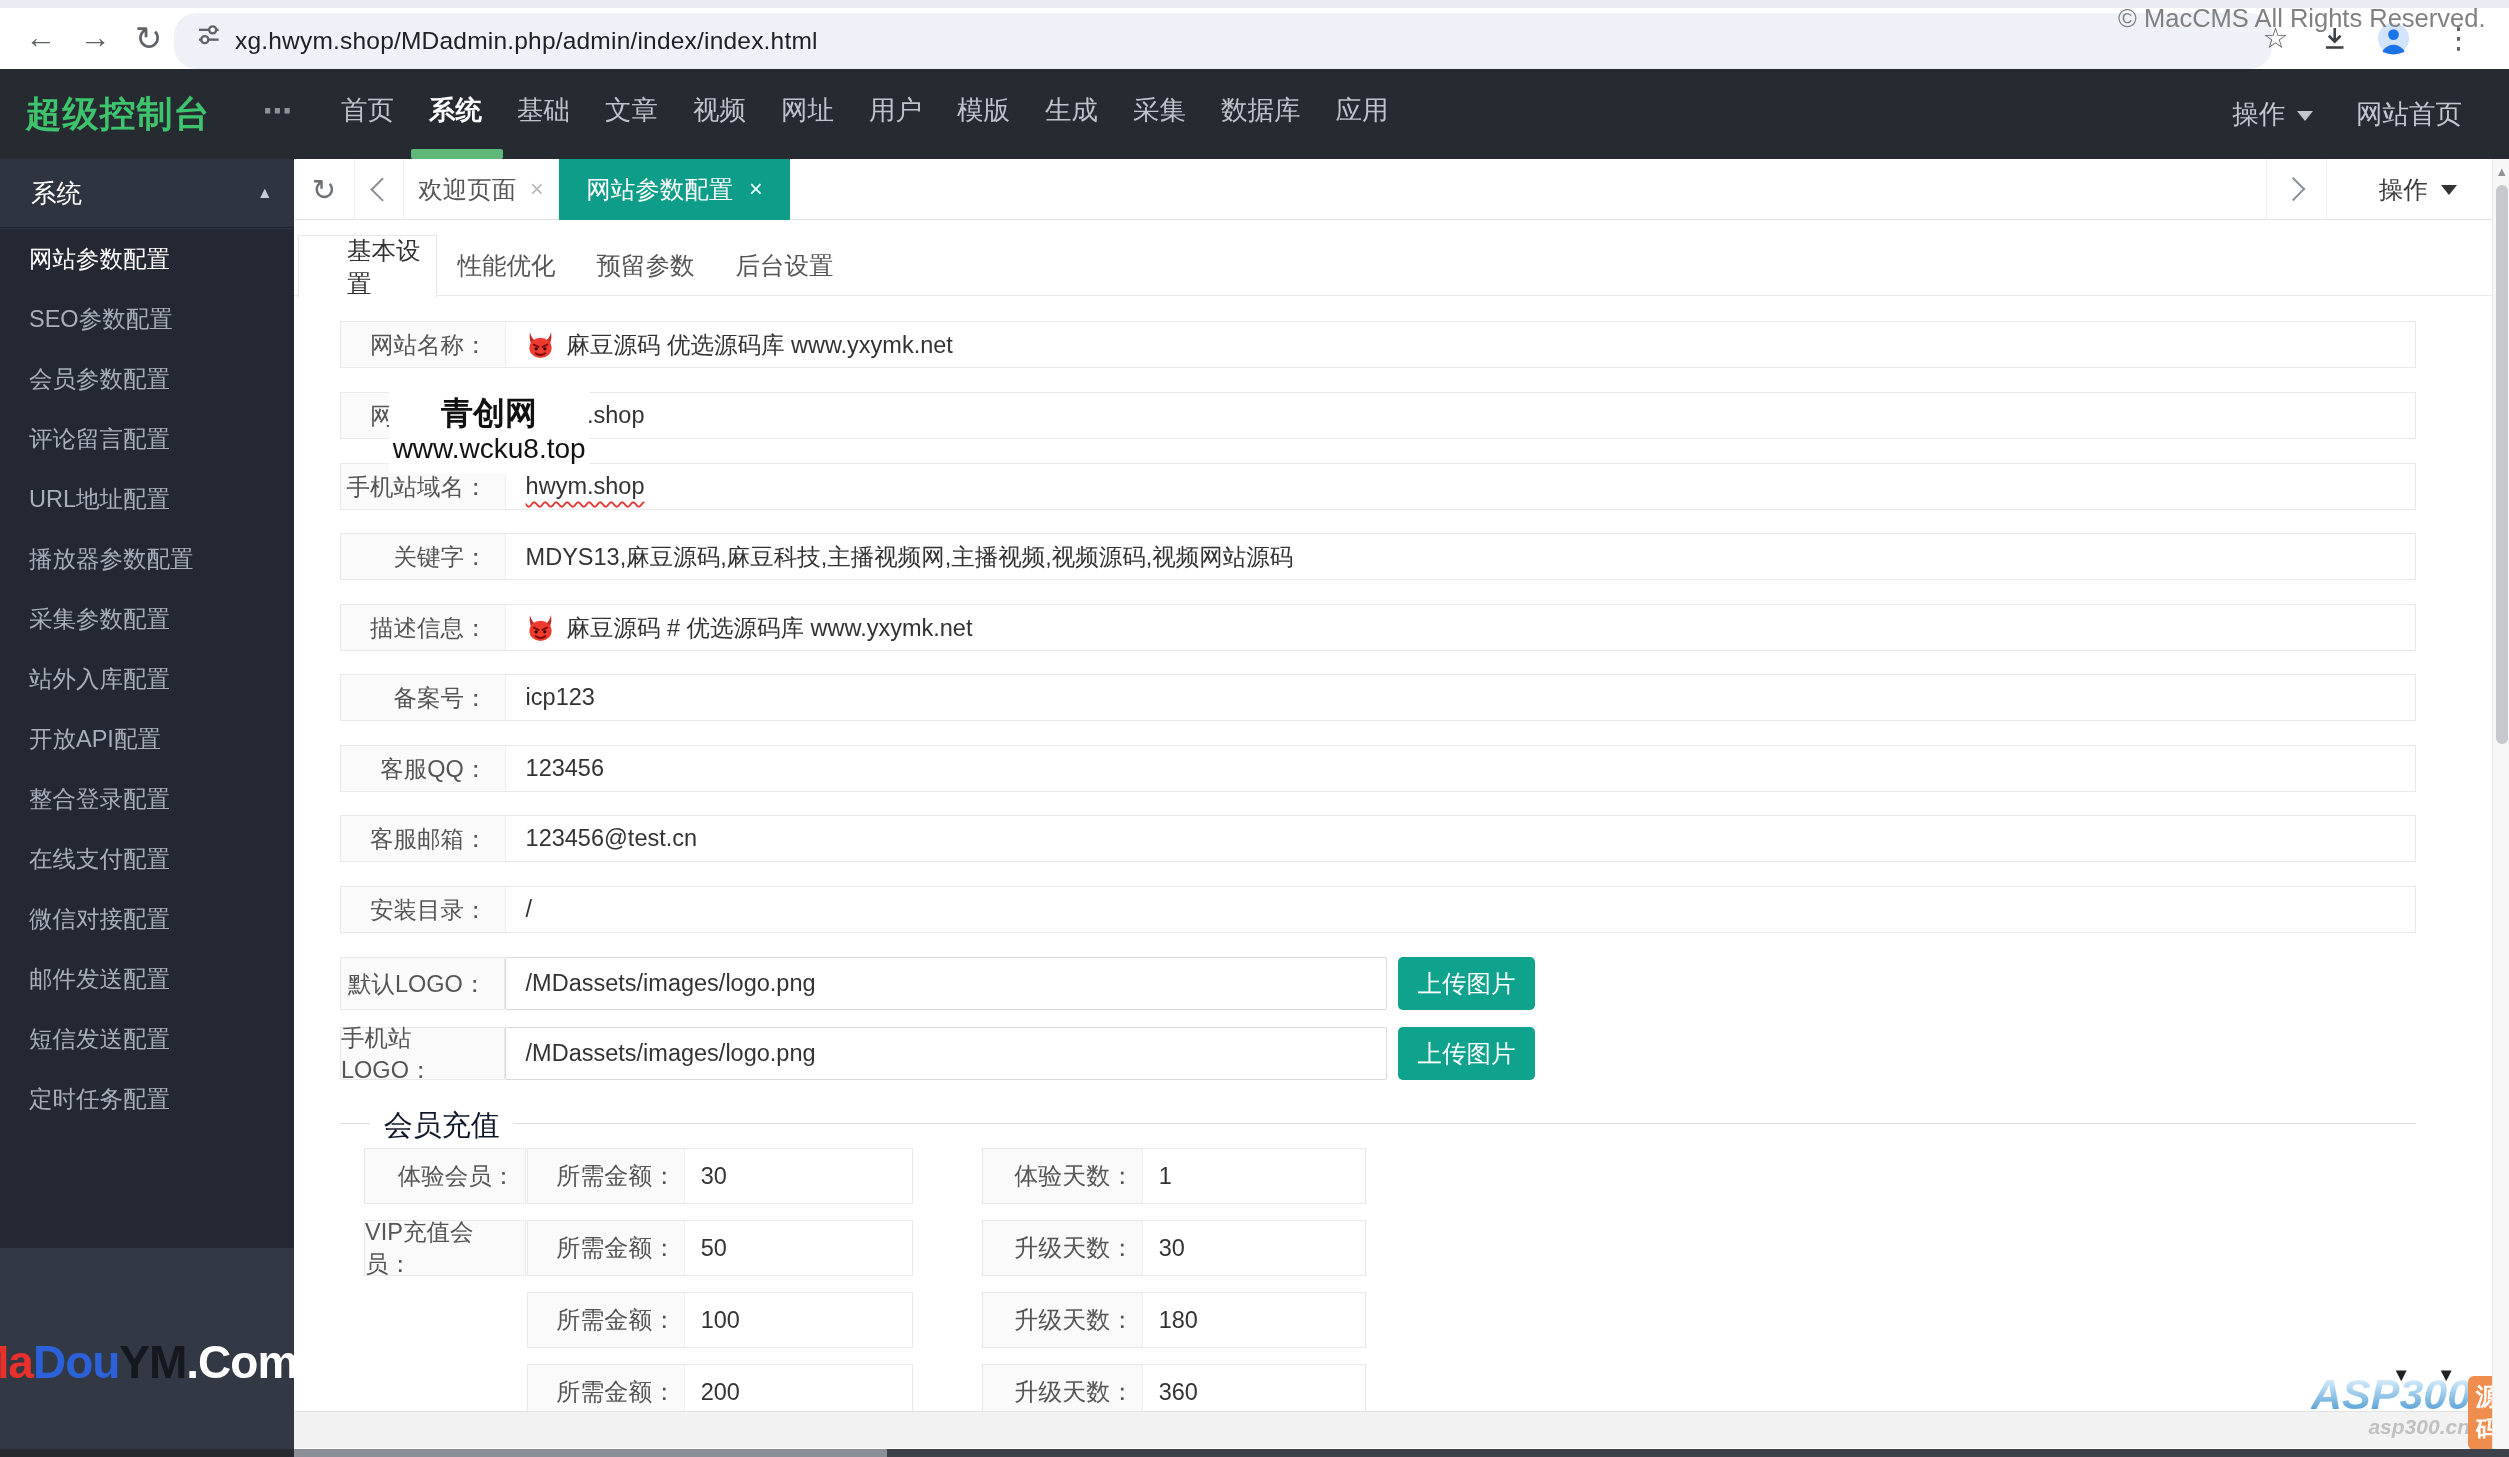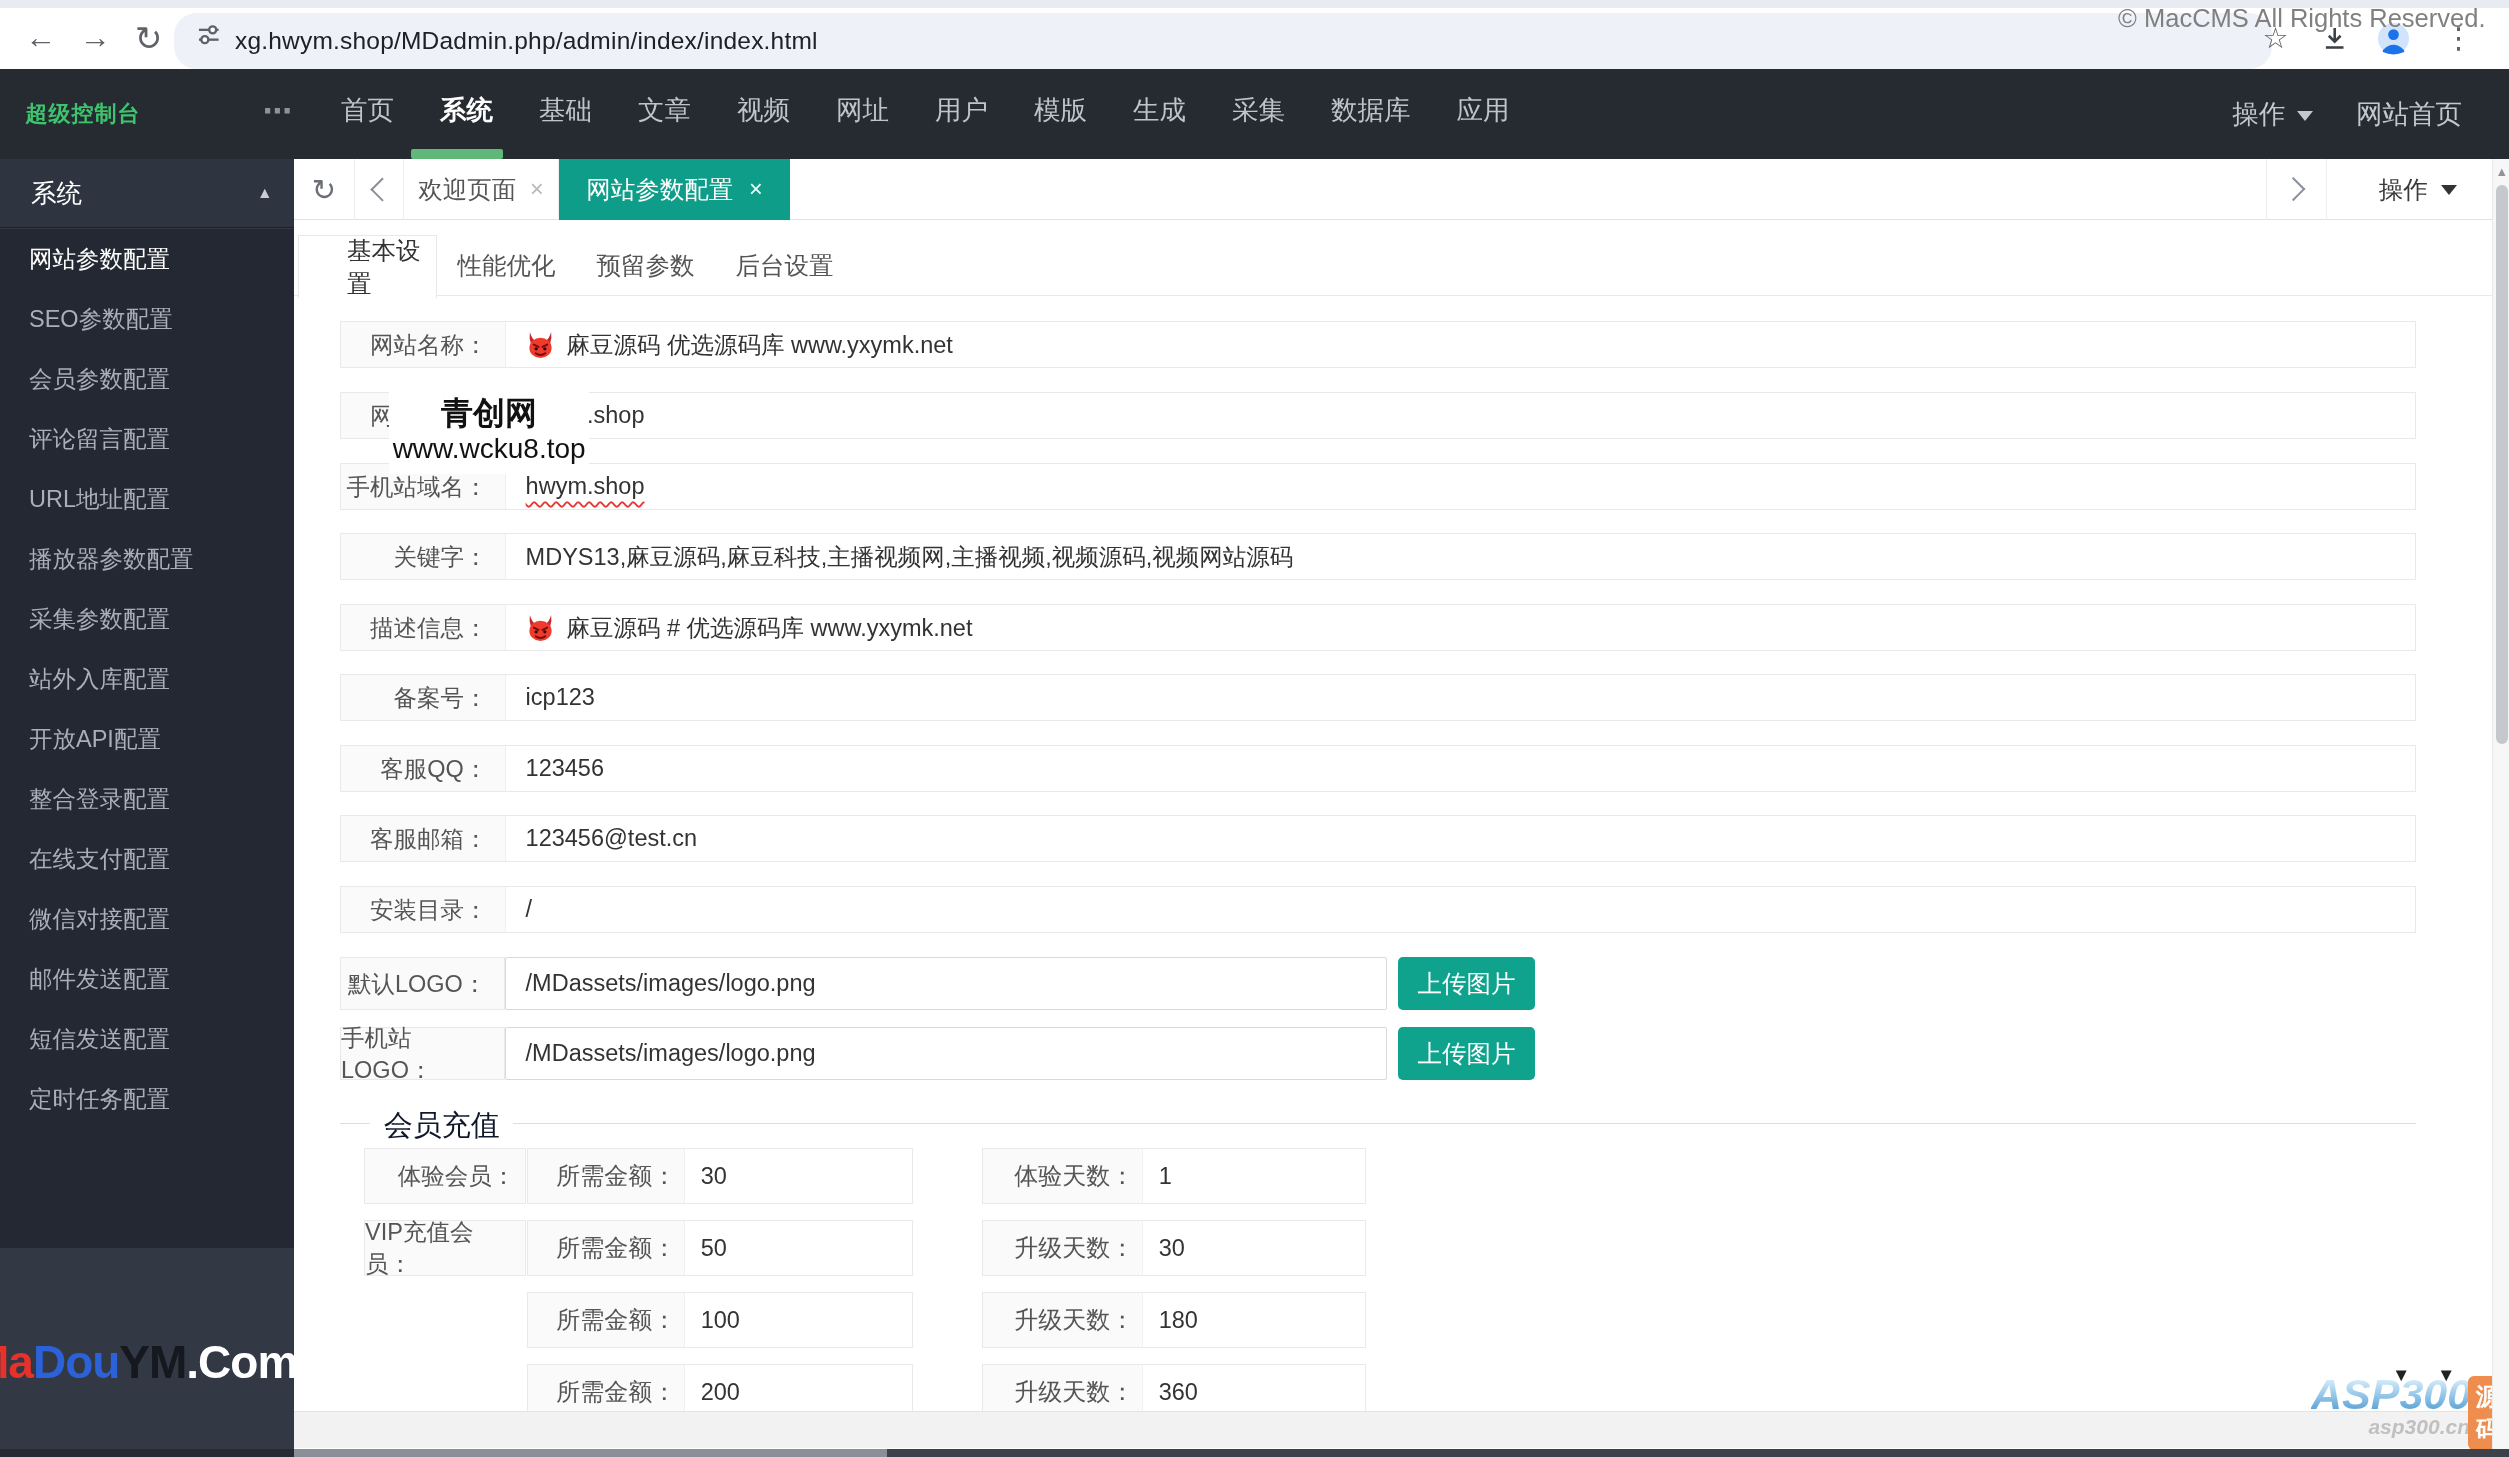--- a/index.html
+++ b/index.html
@@ -9,23 +9,23 @@
   
   #chrome{position:absolute;top:0;left:0;width:2509px;height:69px;background:#fff;border-bottom:1px solid #dadce0;}
   #chrome-topstrip{position:absolute;top:0;left:0;width:2509px;height:7.8px;background:#e9ebf2;}
   .chrome-ic{position:absolute;top:7.8px;height:61px;display:flex;align-items:center;justify-content:center;color:#5f6368;font-size:31px;}
   #url-pill{position:absolute;left:174px;top:12.7px;width:2098px;height:56px;border-radius:22.5px;background:#eef1f8;display:flex;align-items:center;}
   #url-text{margin-left:61px;font-size:24.5px;color:#202124;letter-spacing:0.2px;}
   #tune-icon{position:absolute;left:21.6px;top:9.8px;}
 
   
   #topnav{position:absolute;top:69px;left:0;width:2509px;height:90px;background:#262a31;}
-  #brand{position:absolute;left:25.5px;top:0;height:90px;display:flex;align-items:center;font-size:22px;font-weight:bold;color:#3ec46d;letter-spacing:1px;}
+  #brand{position:absolute;left:25.5px;top:0;height:90px;display:flex;align-items:center;font-size:36px;font-weight:bold;color:#3ec46d;letter-spacing:1px;}
   #nav-more{position:absolute;left:263px;top:0;height:84px;display:flex;align-items:center;color:#8d939c;font-size:29px;font-weight:bold;}
-  #nav-items{position:absolute;left:341px;top:0;height:82px;display:flex;align-items:center;gap:46px;text-align:right;}
+  #nav-items{position:absolute;left:341px;top:0;height:82px;display:flex;align-items:center;gap:35px;text-align:right;}
   .nav-it{font-size:26.5px;color:#bfc4cc;cursor:pointer;white-space:nowrap;}
   .nav-it.on{color:#ffffff;font-weight:bold;}
   #nav-underline{position:absolute;left:411px;bottom:0;width:92px;height:9.8px;background:#5fb878;border-radius:2px;}
   #nav-right{position:absolute;right:47px;top:0;height:90px;display:flex;align-items:center;gap:43px;color:#c3c8d0;font-size:26.5px;}
   .caret-down{display:inline-block;width:0;height:0;border-left:8.8px solid transparent;border-right:8.8px solid transparent;border-top:10.8px solid #c3c8d0;margin-left:11.8px;vertical-align:middle;}
 
   
   #sidebar{position:absolute;top:159px;left:0;width:294px;height:1299px;background:#323844;}
   #side-head{position:absolute;top:0;left:0;width:294px;height:69px;background:#2f3540;color:#fff;font-size:25.5px;display:flex;align-items:center;padding-left:31px;box-sizing:border-box;border-bottom:1px solid #1d2129;}
   #side-head .up{position:absolute;right:21.6px;color:#c8ccd4;font-size:15.7px;}

